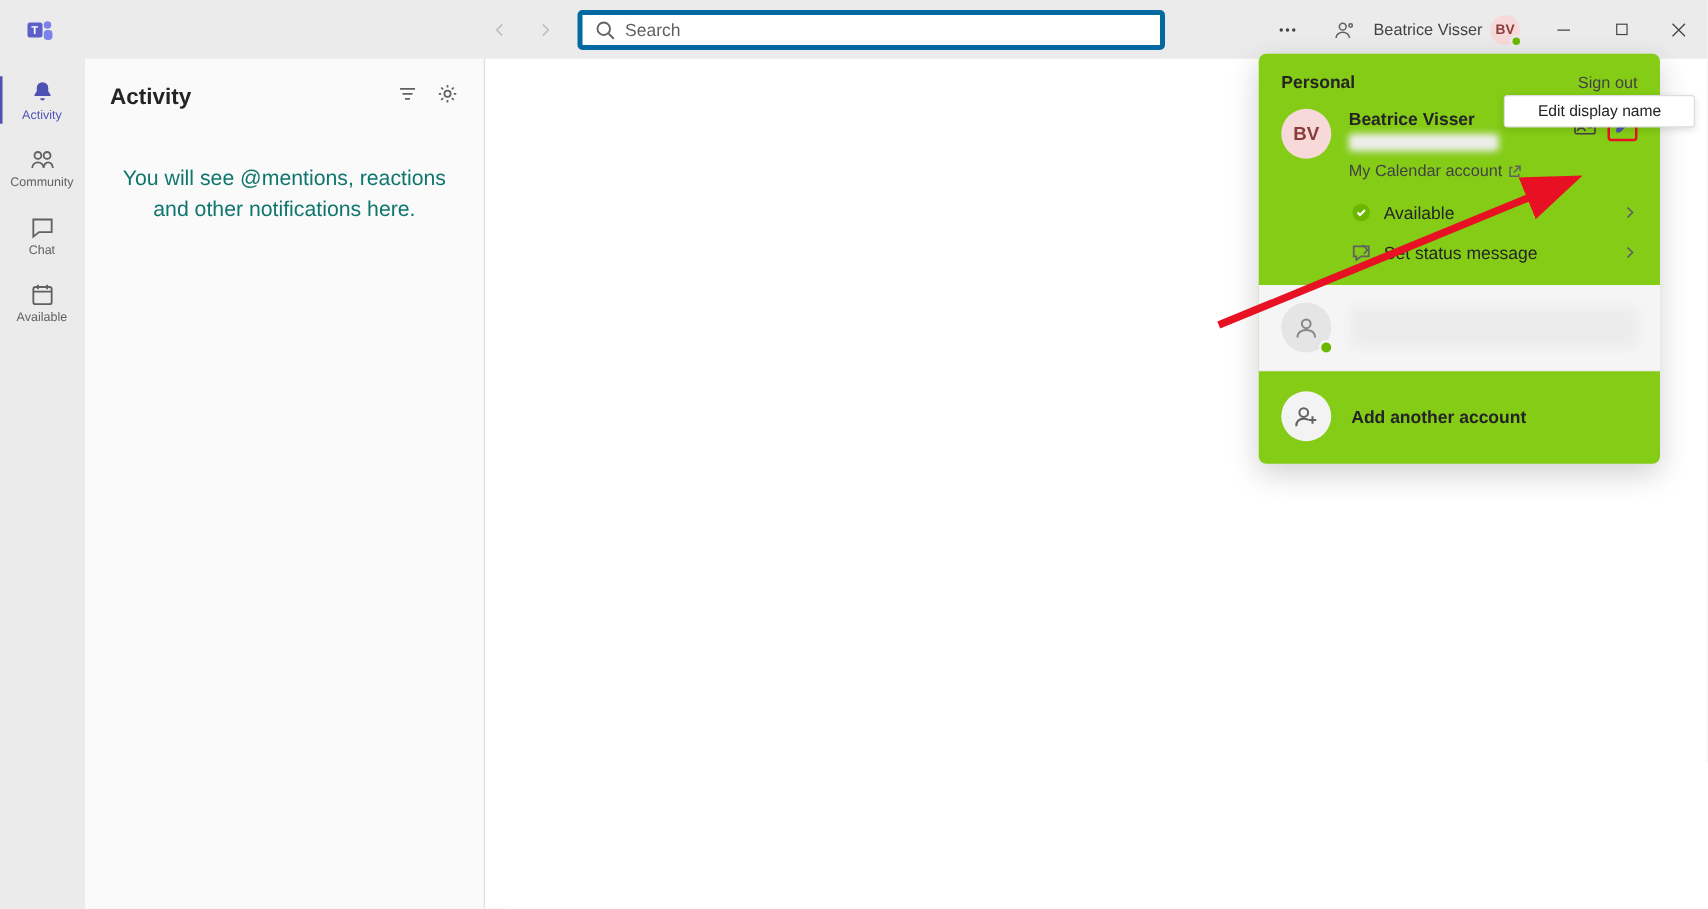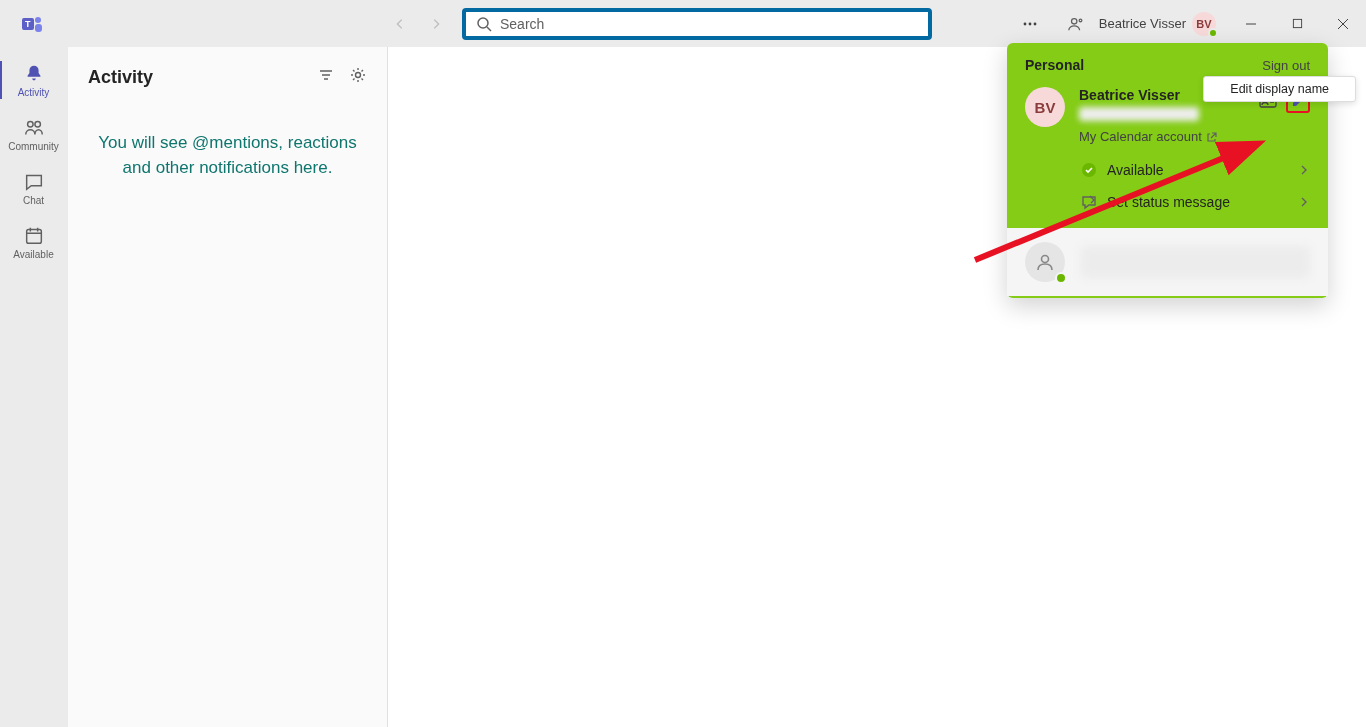--- a/index.html
+++ b/index.html
@@ -254,20 +254,29 @@
   <div class="other-account">
     <div class="other-avatar">
       <svg width="20" height="20" viewBox="0 0 20 20" fill="none" stroke="#888" stroke-width="1.6">
           <circle cx="10" cy="7" r="3.5"></circle>
           <path d="M3 18c0-4 3-6 7-6s7 2 7 6"></path>
         </svg>
       <div class="pd"></div>
     </div>
     <div class="other-blur"></div>
   </div>
+  <div class="add-account">
+    <div class="aicon">
+      <svg width="20" height="20" viewBox="0 0 20 20" fill="none" stroke="#616161" stroke-width="1.6">
+          <circle cx="8" cy="7" r="3.5"></circle>
+          <path d="M2 18c0-4 2.5-6 6-6 1.5 0 2.8.4 3.8 1M15 10v6M12 13h6"></path>
+        </svg>
+    </div>
+    <span class="lbl">Add another account</span>
+  </div>
 </div>
 
 <div class="tooltip">Edit display name</div>
 
 <svg class="anno">
   <defs>
     <marker id="arrowhead" markerWidth="8" markerHeight="8" refX="6" refY="3" orient="auto">
       <polygon points="0 0, 8 3, 0 6" fill="#e81123"></polygon>
     </marker>
   </defs>

